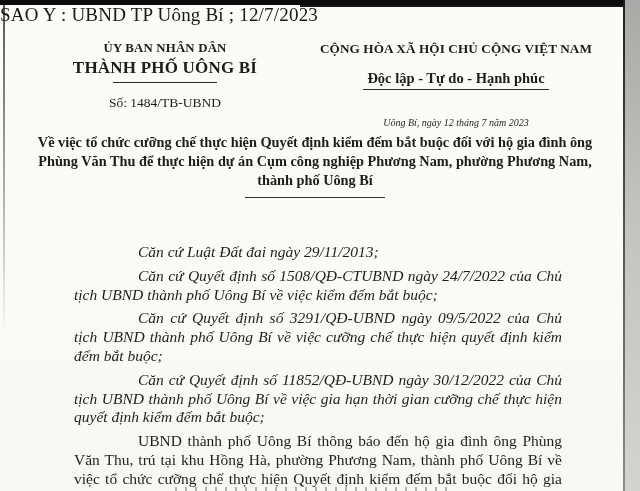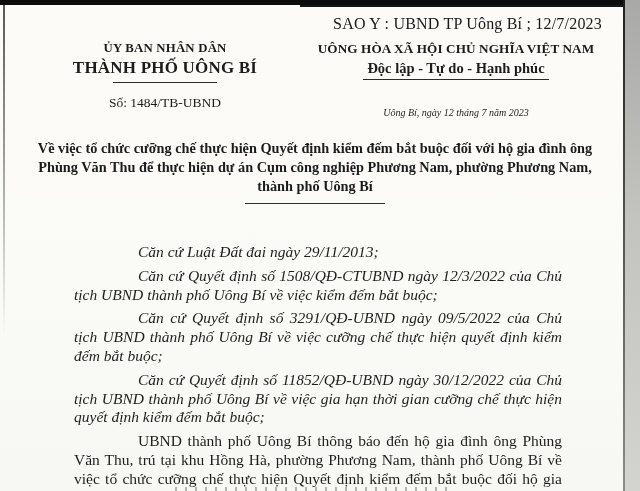--- a/index.html
+++ b/index.html
@@ -37,48 +37,48 @@
     background: linear-gradient(180deg, #1f1f1d 0%, #4c4c48 40%, #8d8c87 100%);
   }
   .cut-marks {
     position: absolute; bottom: 0; left: 175px; width: 280px; height: 4px;
     background: repeating-linear-gradient(90deg, rgba(70,70,68,.38) 0 2px, transparent 2px 10px);
     filter: blur(.7px);
   }
 
   
   .stamp {
-    position: absolute; top: 15px; left: 0; width: 602px;
-    text-align: right; font-size: 16px; color: #191919; letter-spacing: .2px;
+    position: absolute; top: 4px; left: 0; width: 602px;
+    text-align: left; font-size: 19px; color: #191919; letter-spacing: .2px;
   }
 
   
   .issuer {
     position: absolute; top: 41px; left: 40px; width: 250px; text-align: center;
   }
   .issuer-line1 { font-weight: bold; font-size: 12.8px; letter-spacing: .2px; text-align: center; }
   .issuer-line2 { font-weight: bold; font-size: 17px; margin-top: 2px; letter-spacing: .2px; }
   .issuer-rule { width: 104px; border-top: 1.6px solid #2a2a28; margin: 4px auto 0; }
   .doc-number { font-size: 13.5px; margin-top: 12px; }
 
   .national {
     position: absolute; top: 41px; left: 295px; width: 322px; text-align: center;
   }
   .national-line1 { font-weight: bold; font-size: 13.2px; letter-spacing: .1px; }
-  .national-line2-wrap { margin-top: 2px; }
+  .national-line2-wrap { margin-top: 12px; }
   .national-line2 {
     display: inline-block; font-weight: bold; font-size: 14.5px;
     border-bottom: 1.7px solid #2a2a28; padding: 0 4px 2px;
   }
   .date-line { font-style: italic; font-size: 10px; margin-top: 27px; }
 
   
   .titleblock { position: absolute; top: 131px; left: 10px; width: 610px; text-align: center; }
   .doc-type { font-weight: bold; font-size: 15.5px; letter-spacing: .3px; }
-  .doc-subject { font-weight: bold; font-size: 14.3px; line-height: 19px; width: 556px; margin: 8px auto 0; }
+  .doc-subject { font-weight: bold; font-size: 14.3px; line-height: 19px; width: 556px; margin: 2px auto 0; }
   .title-rule { width: 140px; border-top: 1.8px solid #303030; margin: 7px auto 0; }
 
   
   .body-text {
     position: absolute; top: 243px; left: 58px; width: 520px;
     font-size: 15.5px; line-height: 18.8px; text-align: justify; color: #1e1e1e;
   }
   .body-text p { margin: 0 16px 5px; text-indent: 64px; }
   .body-text p.italic { font-style: italic; }
 </style>
@@ -96,35 +96,35 @@
   <div class="stamp">SAO Y : UBND TP Uông Bí ; 12/7/2023</div>
 
   <div class="issuer">
     <div class="issuer-line1">ỦY BAN NHÂN DÂN</div>
     <div class="issuer-line2">THÀNH PHỐ UÔNG BÍ</div>
     <div class="issuer-rule"></div>
     <div class="doc-number">Số: 1484/TB-UBND</div>
   </div>
 
   <div class="national">
-    <div class="national-line1">UÔNG HÒA XÃ HỘI CHỦ NGHĨA VIỆT NAM</div>
+    <div class="national-line1">CỘNG HÒA XÃ HỘI CHỦ CỘNG VIỆT NAM</div>
     <div class="national-line2-wrap">
       <span class="national-line2">Độc lập - Tự do - Hạnh phúc</span>
     </div>
     <div class="date-line">Uông Bí, ngày 12 tháng 7 năm 2023</div>
   </div>
 
   <div class="titleblock">
     <div class="doc-subject">Về việc tổ chức cưỡng chế thực hiện Quyết định kiểm đếm bắt buộc đối với hộ gia đình ông Phùng Văn Thu để thực hiện dự án Cụm công nghiệp Phương Nam, phường Phương Nam, thành phố Uông Bí</div>
     <div class="title-rule"></div>
   </div>
 
   <div class="body-text">
     <p class="italic">Căn cứ Luật Đất đai ngày 29/11/2013;</p>
-    <p class="italic">Căn cứ Quyết định số 1508/QĐ-CTUBND ngày 12/3/2022 của Chủ tịch UBND thành phố Uông Bí về việc kiểm đếm bắt buộc;</p>
+    <p class="italic">Căn cứ Quyết định số 1508/QĐ-CTUBND ngày 24/7/2022 của Chủ tịch UBND thành phố Uông Bí về việc kiểm đếm bắt buộc;</p>
     <p class="italic">Căn cứ Quyết định số 3291/QĐ-UBND ngày 09/5/2022 của Chủ tịch UBND thành phố Uông Bí về việc cưỡng chế thực hiện quyết định kiểm đếm bắt buộc;</p>
     <p class="italic">Căn cứ Quyết định số 11852/QĐ-UBND ngày 30/12/2022 của Chủ tịch UBND thành phố Uông Bí về việc gia hạn thời gian cưỡng chế thực hiện quyết định kiểm đếm bắt buộc;</p>
     <p>UBND thành phố Uông Bí thông báo đến hộ gia đình ông Phùng Văn Thu, trú tại khu Hồng Hà, phường Phương Nam, thành phố Uông Bí về việc tổ chức cưỡng chế thực hiện Quyết định kiểm đếm bắt buộc đối hộ gia đình để thực hiện dự án Cụm công nghiệp Phương Nam, phường Phương Nam, thành phố Uông Bí.</p>
   </div>
 
   <div class="cut-marks"></div>
 
 </div>
 
 </body></html>

